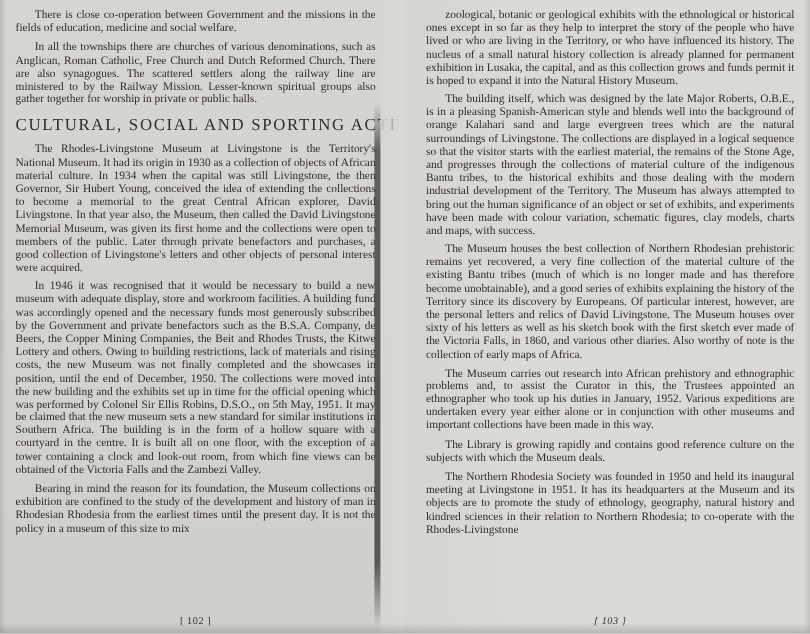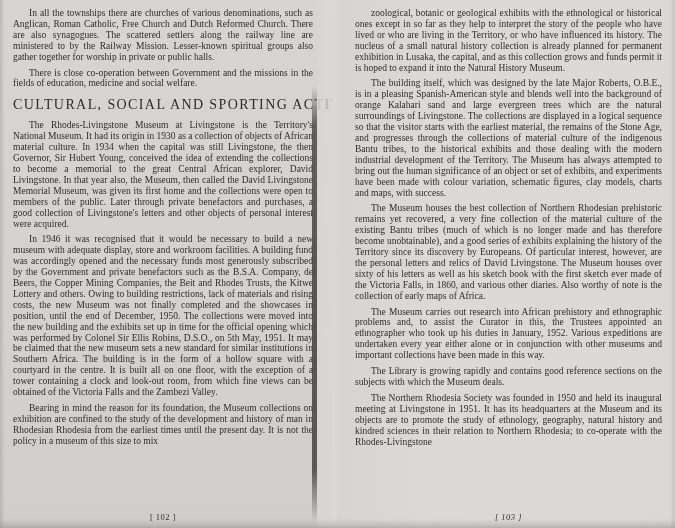--- a/index.html
+++ b/index.html
@@ -108,35 +108,35 @@
     height: 528px;
     background: linear-gradient(270deg, rgba(150,148,144,0.3), rgba(150,148,144,0));
   }
 </style>
 </head>
 <body>
 
 <div id="scan">
 
   <div class="page page-left">
+    <p>There is close co-operation between Government and the missions in the fields of education, medicine and social welfare.</p>
     <p>In all the townships there are churches of various denominations, such as Anglican, Roman Catholic, Free Church and Dutch Reformed Church.  There are also synagogues.  The scattered settlers along the railway line are ministered to by the Railway Mission.  Lesser-known spiritual groups also gather together for worship in private or public halls.</p>
-    <p>There is close co-operation between Government and the missions in the fields of education, medicine and social welfare.</p>
     <div class="heading">CULTURAL, SOCIAL AND SPORTING ACTIVITIES</div>
     <p>The Rhodes-Livingstone Museum at Livingstone is the Territory's National Museum.  It had its origin in 1930 as a collection of objects of African material culture.  In 1934 when the capital was still Livingstone, the then Governor, Sir Hubert Young, conceived the idea of extending the collections to become a memorial to the great Central African explorer, David Livingstone.  In that year also, the Museum, then called the David Livingstone Memorial Museum, was given its first home and the collections were open to members of the public. Later through private benefactors and purchases, a good collection of Livingstone's letters and other objects of personal interest were acquired.</p>
     <p>In 1946 it was recognised that it would be necessary to build a new museum with adequate display, store and workroom facilities.  A building fund was accordingly opened and the necessary funds most generously subscribed by the Government and private benefactors such as the B.S.A. Company, de Beers, the Copper Mining Companies, the Beit and Rhodes Trusts, the Kitwe Lottery and others.  Owing to building restrictions, lack of materials and rising costs, the new Museum was not finally completed and the showcases in position, until the end of December, 1950.  The collections were moved into the new building and the exhibits set up in time for the official opening which was performed by Colonel Sir Ellis Robins, D.S.O., on 5th May, 1951.  It may be claimed that the new museum sets a new standard for similar institutions in Southern Africa.  The building is in the form of a hollow square with a courtyard in the centre.  It is built all on one floor, with the exception of a tower containing a clock and look-out room, from which fine views can be obtained of the Victoria Falls and the Zambezi Valley.</p>
     <p>Bearing in mind the reason for its foundation, the Museum collections on exhibition are confined to the study of the development and history of man in Rhodesian Rhodesia from the earliest times until the present day.  It is not the policy in a museum of this size to mix</p>
     <div class="page-number">[ 102 ]</div>
   </div>
 
   <div class="page page-right">
     <p>zoological, botanic or geological exhibits with the ethnological or historical ones except in so far as they help to interpret the story of the people who have lived or who are living in the Territory, or who have influenced its history.  The nucleus of a small natural history collection is already planned for permanent exhibition in Lusaka, the capital, and as this collection grows and funds permit it is hoped to expand it into the Natural History Museum.</p>
     <p>The building itself, which was designed by the late Major Roberts, O.B.E., is in a pleasing Spanish-American style and blends well into the background of orange Kalahari sand and large evergreen trees which are the natural surroundings of Livingstone.  The collections are displayed in a logical sequence so that the visitor starts with the earliest material, the remains of the Stone Age, and progresses through the collections of material culture of the indigenous Bantu tribes, to the historical exhibits and those dealing with the modern industrial development of the Territory.  The Museum has always attempted to bring out the human significance of an object or set of exhibits, and experiments have been made with colour variation, schematic figures, clay models, charts and maps, with success.</p>
     <p>The Museum houses the best collection of Northern Rhodesian prehistoric remains yet recovered, a very fine collection of the material culture of the existing Bantu tribes (much of which is no longer made and has therefore become unobtainable), and a good series of exhibits explaining the history of the Territory since its discovery by Europeans. Of particular interest, however, are the personal letters and relics of David Livingstone.  The Museum houses over sixty of his letters as well as his sketch book with the first sketch ever made of the Victoria Falls, in 1860, and various other diaries.  Also worthy of note is the collection of early maps of Africa.</p>
     <p>The Museum carries out research into African prehistory and ethnographic problems and, to assist the Curator in this, the Trustees appointed an ethnographer who took up his duties in January, 1952. Various expeditions are undertaken every year either alone or in conjunction with other museums and important collections have been made in this way.</p>
-    <p>The Library is growing rapidly and contains good reference sections on the subjects with which the Museum deals.</p>
+    <p>The Library is growing rapidly and contains good reference culture on the subjects with which the Museum deals.</p>
     <p>The Northern Rhodesia Society was founded in 1950 and held its inaugural meeting at Livingstone in 1951.  It has its headquarters at the Museum and its objects are to promote the study of ethnology, geography, natural history and kindred sciences in their relation to Northern Rhodesia; to co-operate with the Rhodes-Livingstone</p>
     <div class="page-number">[ 103 ]</div>
   </div>
 
   <div class="gutter-light"></div>
   <div class="gutter-shadow"></div>
   <div class="edge-bottom"></div>
   <div class="edge-left"></div>
   <div class="edge-right"></div>
 

